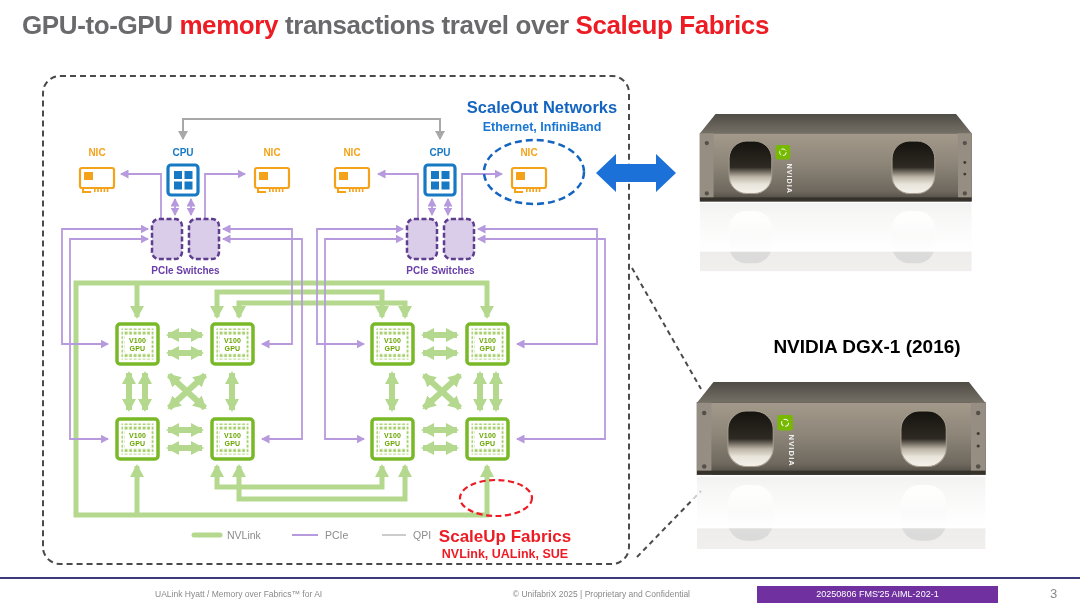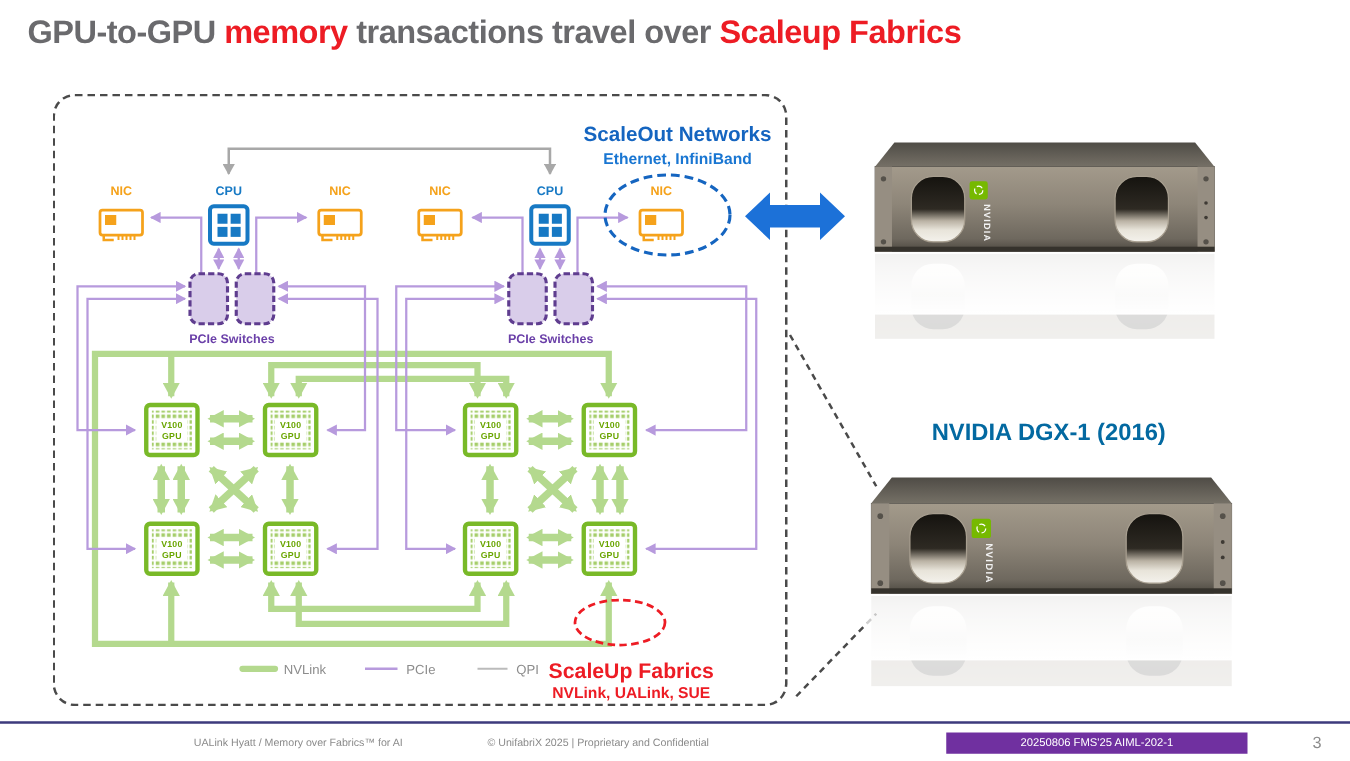--- a/index.html
+++ b/index.html
@@ -36,29 +36,29 @@
   .sw-chip{fill:#d9cdea;stroke:#5f3d8f;stroke-width:2.5;stroke-dasharray:5,2.5;}
   .pcie-line{stroke:#b79add;stroke-width:1.8;fill:none;marker-end:url(#mPur);}
   .pcie-dbl{stroke:#b79add;stroke-width:1.8;fill:none;marker-start:url(#mPur);marker-end:url(#mPur);}
   .nvlink{stroke:#b4d98e;stroke-width:6;fill:none;marker-start:url(#mGrn);marker-end:url(#mGrn);}
   .nvlink-long{stroke:#b4d98e;stroke-width:5;fill:none;marker-start:url(#mGrn);marker-end:url(#mGrn);}
   .nvlink-branch{stroke:#b4d98e;stroke-width:5;fill:none;marker-end:url(#mGrn);}
   .qpi{stroke:#a8a8a8;stroke-width:2;fill:none;marker-start:url(#mGry);marker-end:url(#mGry);}
   .halo-blue{fill:none;stroke:#1565c0;stroke-width:2.5;stroke-dasharray:7,4;}
   .halo-red{fill:none;stroke:#ed1c24;stroke-width:2.2;stroke-dasharray:6,3.5;}
   
-  .dgx-caption{position:absolute;left:684px;top:336px;width:310px;text-align:center;
-               font-size:19px;font-weight:bold;color:#0369a1;}
+  .dgx-caption{position:absolute;left:712px;top:336px;width:310px;text-align:center;
+               font-size:19px;font-weight:bold;color:#000000;}
   .overlay{position:absolute;left:0;top:0;pointer-events:none;}
   
   .footer-line{position:absolute;left:0;top:577px;width:1080px;height:1.5px;background:#3d3a7c;}
   .footer-logo{position:absolute;left:26px;top:607px;font-size:21px;font-weight:800;color:#1d1b4f;letter-spacing:-0.5px;}
   .footer-logo .mark{color:#8330c2;font-size:23px;}
   .footer-author{position:absolute;left:155px;top:589px;font-size:8.5px;color:#8a8a8a;}
-  .footer-copy{position:absolute;left:390px;top:589px;width:300px;text-align:left;font-size:8.5px;color:#8a8a8a;}
+  .footer-copy{position:absolute;left:390px;top:589px;width:300px;text-align:right;font-size:8.5px;color:#8a8a8a;}
   .footer-badge{position:absolute;left:757px;top:586px;width:241px;height:17px;background:#7030a0;
                 color:#fff;font-size:9px;text-align:center;line-height:17px;}
   .footer-page{position:absolute;left:1050px;top:586px;font-size:13px;color:#8a8a8a;}
 </style>
 </head>
 <body>
 
 <div class="slide">
 
   <div class="title">

